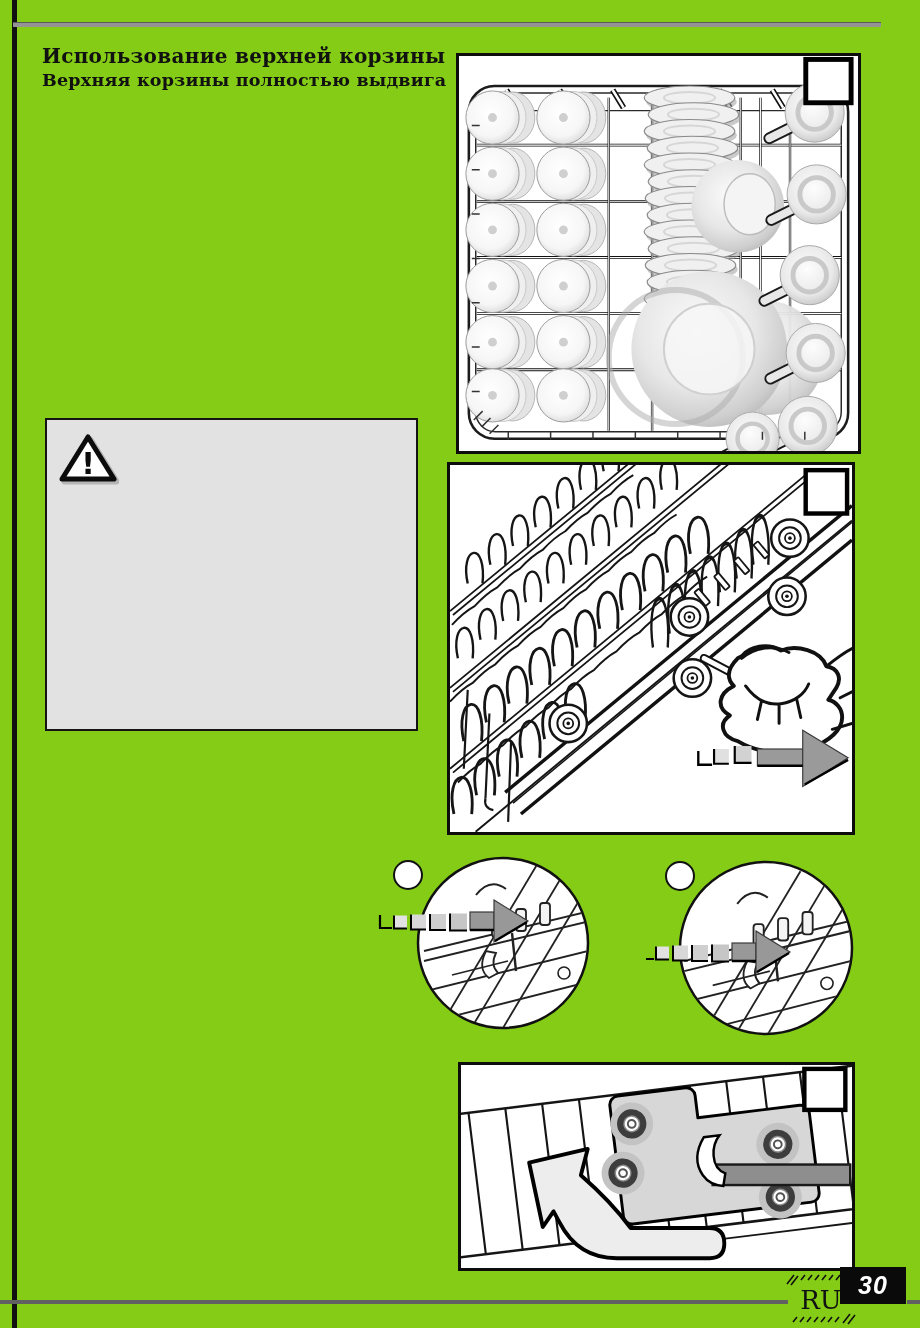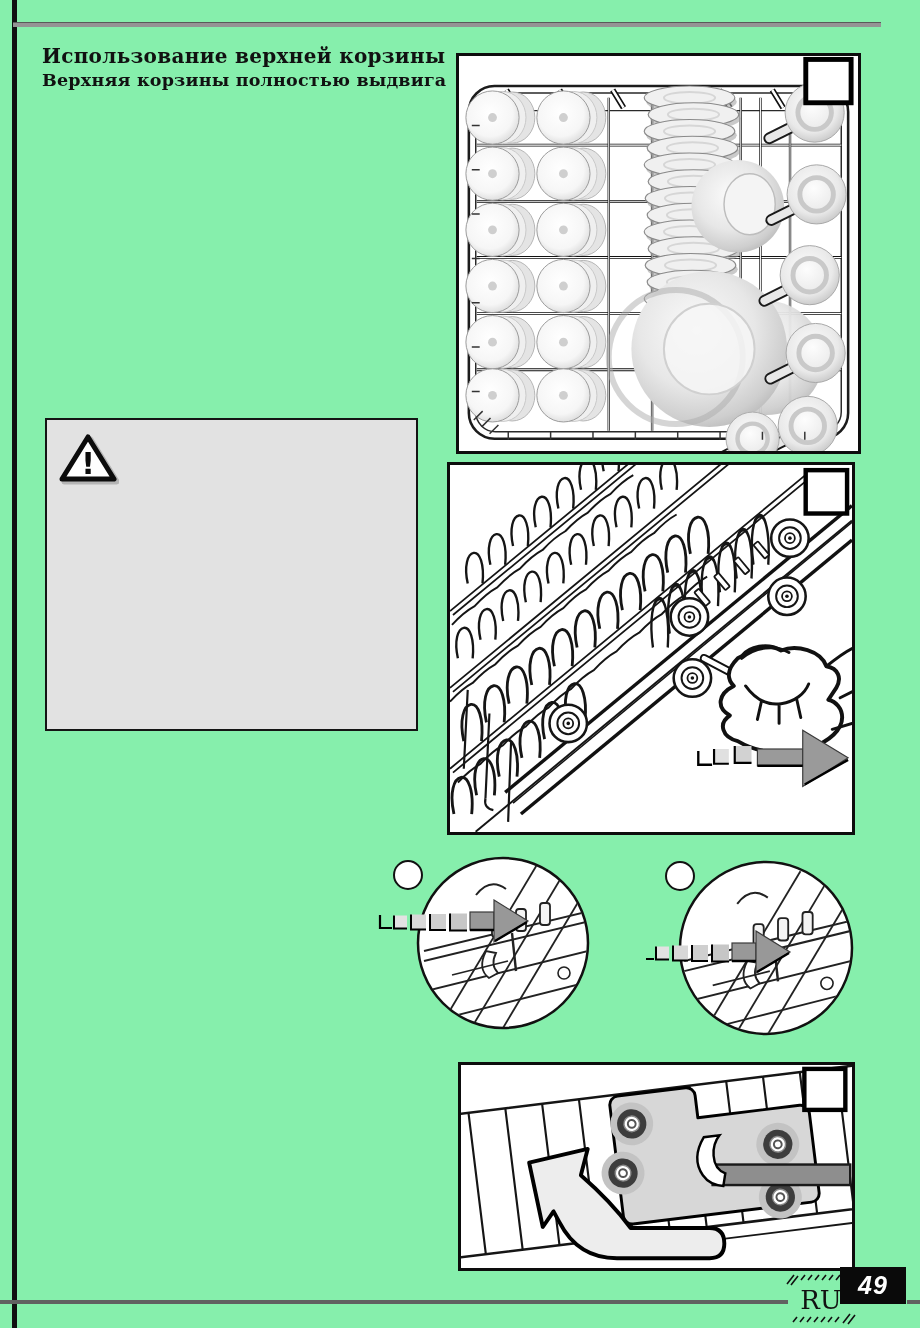--- a/index.html
+++ b/index.html
@@ -1,16 +1,16 @@
 <!DOCTYPE html>
 <html><head>
 <meta charset="utf-8">
 <style>
   html,body{margin:0;padding:0;background:#ffffff;}
-  .page{position:relative;width:920px;height:1328px;background:#86efac;overflow:hidden;
+  .page{position:relative;width:920px;height:1328px;background:#84cc16;overflow:hidden;
         font-family:"DejaVu Serif","Liberation Serif",serif;color:#111;}
   
   .rule-left{position:absolute;left:12px;top:0;width:5px;height:1328px;background:#101010;}
   .rule-top{position:absolute;left:13px;top:22px;width:868px;height:4px;background:#949494;border-top:1px solid #5a5a5a;}
   .rule-bottom-left{position:absolute;left:0;top:1300px;width:788px;height:4px;background:#616161;}
   .rule-bottom-right{position:absolute;left:907px;top:1300px;width:13px;height:4px;background:#616161;}
   
   .title{position:absolute;left:42px;top:44px;margin:0;font-size:20px;font-weight:bold;letter-spacing:.3px;}
   .subtitle{position:absolute;left:42px;top:70px;margin:0;font-size:17.5px;font-weight:bold;letter-spacing:.2px;}
   
@@ -403,15 +403,15 @@
 
   <svg class="ru-stamp" viewBox="0 0 78 54">
     <g stroke="#111" stroke-width="1.6">
       <path d="M4,12 l7,-9 M8,13 l7,-9"></path>
       <path d="M18,8 l4,-5 M25,8 l4,-5 M32,8 l4,-5 M39,8 l4,-5 M46,8 l4,-5 M53,8 l4,-5"></path>
       <path d="M10,50 l4,-5 M17,50 l4,-5 M24,50 l4,-5 M31,50 l4,-5 M38,50 l4,-5 M45,50 l4,-5 M52,50 l4,-5"></path>
       <path d="M60,51 l7,-9 M65,52 l7,-9"></path>
     </g>
     <text x="38" y="37" text-anchor="middle" font-family="DejaVu Serif, serif" font-size="26" fill="#111">RU</text>
   </svg>
-  <div class="page-num">49</div>
+  <div class="page-num">30</div>
 
 </div>
 
 </body></html>

